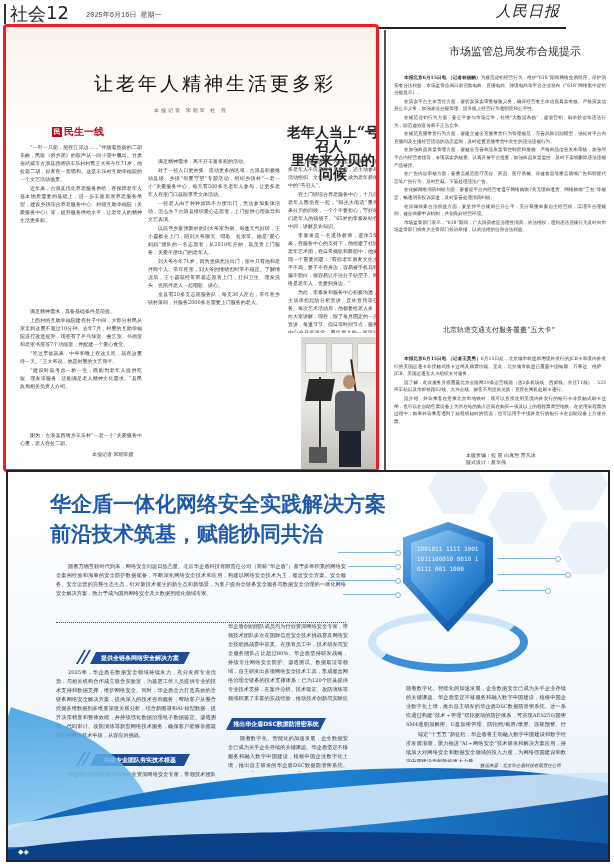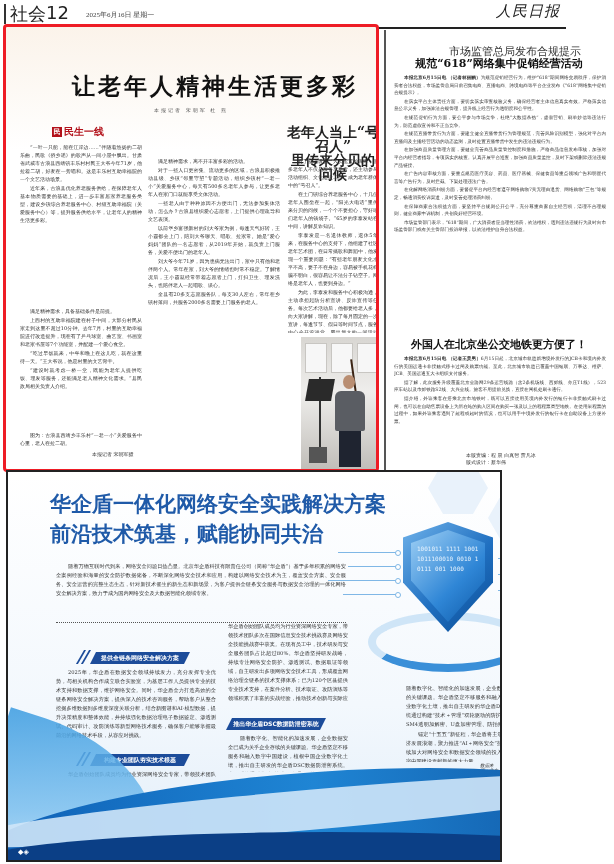--- a/index.html
+++ b/index.html
@@ -4,28 +4,28 @@
 <style>
   * { box-sizing: border-box; margin: 0; padding: 0; }
   html, body { width: 614px; height: 864px; background: #ffffff; overflow: hidden; }
   body { position: relative; font-family: "DejaVu Serif", serif; color: #222; }
 
   
   .masthead { position: absolute; left: 0; top: 0; width: 566px; height: 28px; }
   .masthead .bar { position: absolute; left: 4px; top: 4px; width: 2px; height: 20px; background: #333; }
   .masthead .section { position: absolute; left: 10px; top: 2px; font-family: "DejaVu Sans", sans-serif; font-size: 18px; color: #222; }
   .masthead .pageno { position: absolute; left: 46px; top: 2px; font-family: "DejaVu Sans", sans-serif; font-size: 18px; color: #222; }
-  .masthead .date { position: absolute; left: 86px; top: 10px; font-family: Liberation Serif, serif; font-size: 7px; color: #444; }
+  .masthead .date { position: absolute; left: 86px; top: 10px; font-family: Liberation Mono, monospace; font-size: 7px; color: #444; }
   .masthead .logo { position: absolute; right: 6px; top: 2px; font-family: Liberation Sans, sans-serif; font-style: italic; font-size: 15px; color: #222; letter-spacing: 1px; }
   .masthead .rule { position: absolute; left: 378px; right: 0; top: 27px; height: 2px; background: #222; }
 
   
   .highlight { position: absolute; left: 3px; top: 24px; width: 376px; height: 448px; border: 3px solid #ee1c25; border-radius: 4px; background: linear-gradient(180deg, #fbf3ea 0%, #ffffff 28%); overflow: hidden; }
   .highlight .kicker { position: absolute; left: 0; right: 0; top: 28px; text-align: center; font-size: 10px; font-weight: bold; color: #222; }
-  .highlight .headline { position: absolute; left: 0; right: 0; top: 44px; text-align: center; font-family: "DejaVu Sans", sans-serif; font-size: 23px; font-weight: bold; color: #111; letter-spacing: 3px; margin-left: 48px; }
+  .highlight .headline { position: absolute; left: 0; right: 0; top: 44px; text-align: center; font-family: "DejaVu Sans", sans-serif; font-size: 19px; font-weight: normal; color: #111; letter-spacing: 3px; margin-left: 48px; }
   .highlight .byline { position: absolute; left: 0; right: 0; top: 80px; text-align: center; font-size: 5px; color: #555; letter-spacing: 2px; }
 
   .col { position: absolute; font-size: 5px; line-height: 8px; color: #333; text-align: justify; }
   .col p { text-indent: 10px; margin-bottom: 1px; }
   .subhead { position: absolute; text-align: center; font-size: 11px; font-weight: bold; line-height: 14px; color: #222; }
   .sec-label { position: absolute; left: 46px; top: 98px; font-family: Liberation Serif, serif; font-size: 10px; font-weight: bold; color: #b3121b; }
   .sec-label .box { display: inline-block; width: 10px; height: 10px; background: #b3121b; color: #fff; font-size: 7px; text-align: center; line-height: 10px; margin-right: 2px; vertical-align: 1px; }
   .credit { position: absolute; font-size: 5px; color: #333; }
 
   .photo { position: absolute; left: 295px; top: 310px; width: 80px; height: 138px; background: linear-gradient(180deg, #d8d6d2 0%, #efeeec 40%, #bdbab5 100%); overflow: hidden; }
@@ -40,21 +40,21 @@
 
   
   .right { position: absolute; left: 384px; top: 30px; width: 228px; height: 440px; border-left: 2px solid #555; background: #fff; }
   .right .kicker { position: absolute; left: 0; right: 0; top: 14px; text-align: center; font-size: 11px; color: #333; padding-left: 32px; }
   .right .headline { position: absolute; left: 0; right: 0; top: 26px; text-align: center; font-size: 11px; font-weight: bold; color: #111; }
   .right .kicker2 { position: absolute; left: 0; right: 0; top: 295px; text-align: center; font-size: 7px; color: #333; }
   .right .headline2 { position: absolute; left: 0; right: 0; top: 307px; text-align: center; font-size: 11px; font-weight: bold; color: #111; }
   .right .credits { position: absolute; left: 80px; top: 422px; font-size: 5px; color: #333; line-height: 7px; }
 
   
-  .ad { position: absolute; left: 6px; top: 470px; width: 496px; height: 392px; border: 2px solid #222; background: linear-gradient(180deg, #ffffff 0%, #f3f8fd 60%, #e2eef9 100%); overflow: hidden; }
+  .ad { position: absolute; left: 6px; top: 470px; width: 604px; height: 392px; border: 2px solid #222; background: linear-gradient(180deg, #ffffff 0%, #f3f8fd 60%, #e2eef9 100%); overflow: hidden; }
   .ad .hex { position: absolute; width: 60px; height: 52px; background: #e9f2fb; clip-path: polygon(25% 0, 75% 0, 100% 50%, 75% 100%, 25% 100%, 0 50%); }
   .ad .title1 { position: absolute; left: 42px; top: 18px; font-family: "DejaVu Sans", sans-serif; font-size: 21px; font-weight: bold; color: #1f5aa8; letter-spacing: 0px; }
   .ad .title2 { position: absolute; left: 42px; top: 48px; font-family: "DejaVu Sans", sans-serif; font-size: 21px; font-weight: bold; color: #1f5aa8; }
   .ad .intro { position: absolute; left: 48px; top: 90px; width: 290px; font-size: 5.2px; line-height: 9px; color: #333; text-align: justify; }
   .ad .intro p { text-indent: 12px; }
   .ad .dots { position: absolute; left: 48px; top: 150px; width: 290px; border-top: 1px dotted #555; }
   .ad .shield-area { position: absolute; left: 330px; top: 30px; width: 250px; height: 230px; }
   .ad .shield { position: absolute; left: 65px; top: 20px; width: 90px; height: 110px; background: linear-gradient(135deg, #6fb2ea 0%, #1f6fc0 55%, #0b4d96 100%); clip-path: polygon(50% 0, 100% 14%, 100% 55%, 50% 100%, 0 55%, 0 14%); }
   .ad .shield-inner { position: absolute; left: 73px; top: 28px; width: 74px; height: 92px; background: linear-gradient(135deg, #9fd0f5 0%, #2f86d6 60%, #0e5aa8 100%); clip-path: polygon(50% 0, 100% 14%, 100% 55%, 50% 100%, 0 55%, 0 14%); font-family: "DejaVu Sans Mono", monospace; font-size: 6px; color: #e8f4ff; padding: 14px 6px; line-height: 10px; word-break: break-all; }
   .ad .ring { position: absolute; left: 30px; top: 110px; width: 160px; height: 60px; border-radius: 50%; border: 8px solid #3a8fd8; border-top-color: #cfe5f7; border-left-color: #cfe5f7; }
@@ -138,34 +138,33 @@
     <div class="erhu"></div>
     <div class="person-body"></div>
     <div class="person-head"></div>
     <div class="person-legs"></div>
     <div class="speaker"></div>
   </div>
 </div>
 
 <div class="right">
   <div class="kicker">市场监管总局发布合规提示</div>
-  <div class="headline">规范“618”网络集中促销经营活动</div>
   <div class="col" style="left:8px; top:44px; width:212px; height:240px; overflow:hidden; font-size:4.6px; line-height:7.6px;">
     <p><span style="font-weight:bold;">本报北京6月15日电  （记者林丽鹂）</span><span>为规范促销经营行为，维护“618”期间网络交易秩序，保护消费者合法权益，市场监管总局日前召集电商、直播电商、跨境电商等平台企业发布《“618”网络集中促销合规提示》。</span></p>
     <p>在落实平台主体责任方面，要切实落实审查核验义务，确保经营者主体信息真实有效。严格落实信息公示义务，加强算法合规管理，提升线上经营行为透明度和公平性。</p>
     <p>在规范促销行为方面，要公平参与市场竞争，杜绝“大数据杀熟”，虚假营销、刷单炒信等违法行为，防范虚假宣传和不正当竞争。</p>
     <p>在规范直播带货行为方面，要建立健全直播带货行为管理规范，完善风险识别模型，强化对平台内直播间及主播经营活动的动态监测，及时处置直播带货中发生的违法违规行为。</p>
     <p>在加强商品质量管理方面，要健全完善商品质量管控制度和措施，严格商品信息发布审核，加强对平台内经营者指导，专项落实的核查。认真开展平台巡查，加强商品质量监控，及时下架或删除违法违规产品链接。</p>
     <p>在广告内容审核方面，要重点规范医疗美容、药品、医疗器械、保健食品等重点领域广告和明星代言等广告行为，及时拦截、下架处理违法广告。</p>
     <p>在化解网络消费纠纷方面，要督促平台内经营者遵守网络购物7天无理由退货、网络购物“三包”等规定，畅通消费投诉渠道，及时妥善处理消费纠纷。</p>
     <p>在保障商家合法权益方面，要坚持平台规则公开公平，充分尊重商家自主经营权，清理不合理规则，健全商家申诉机制，共创良好经营环境。</p>
     <p>市场监管部门表示，“618”期间，广大消费者应当理性消费，依法维权，遇到违法违规行为及时向市场监管部门或有关主管部门投诉举报，以依法维护自身合法权益。</p>
   </div>
 
-  <div class="headline2">外国人在北京坐公交地铁更方便了！</div>
+  <div class="kicker2">北京轨道交通支付服务覆盖“五大卡”</div>
   <div class="col" style="left:8px; top:325px; width:212px; height:92px; overflow:hidden; font-size:4.6px; line-height:7.6px;">
     <p><span style="font-weight:bold;">本报北京6月15日电  （记者王昊男）</span><span>6月15日起，北京城市轨道新增境外发行的JCB卡和境内外发行的美国运通卡非接触式移卡过闸及购票功能。至此，北京城市轨道已覆盖中国银联、万事达、维萨、JCB、美国运通五大卡组织支付服务。</span></p>
     <p>据了解，此次服务升级覆盖北京全路网29条运营线路（含2条机场线、西郊线、亦庄T1线），523座车站以及市郊铁路S2线、大兴全线。旅客不用提前兑换，直接在闸机处刷卡通行。</p>
     <p>据介绍，外籍乘客在搭乘北京市地铁时，既可以直接使用美境内外发行的银行卡非接触式刷卡过闸，也可以在自助售票设备上为所在站的购入区间在购买一张及以上的程程票类型地铁。在使用采程票的过程中，如果外籍乘客遇到了超程或超时的情况，也可以用手中境外发行的银行卡在自助设备上方便补票。</p>
   </div>
 
   <div class="credits">
     <div>本版责编：程  晨  白真智  贾凡冰</div>
     <div>版式设计：蔡华伟</div>
   </div>

